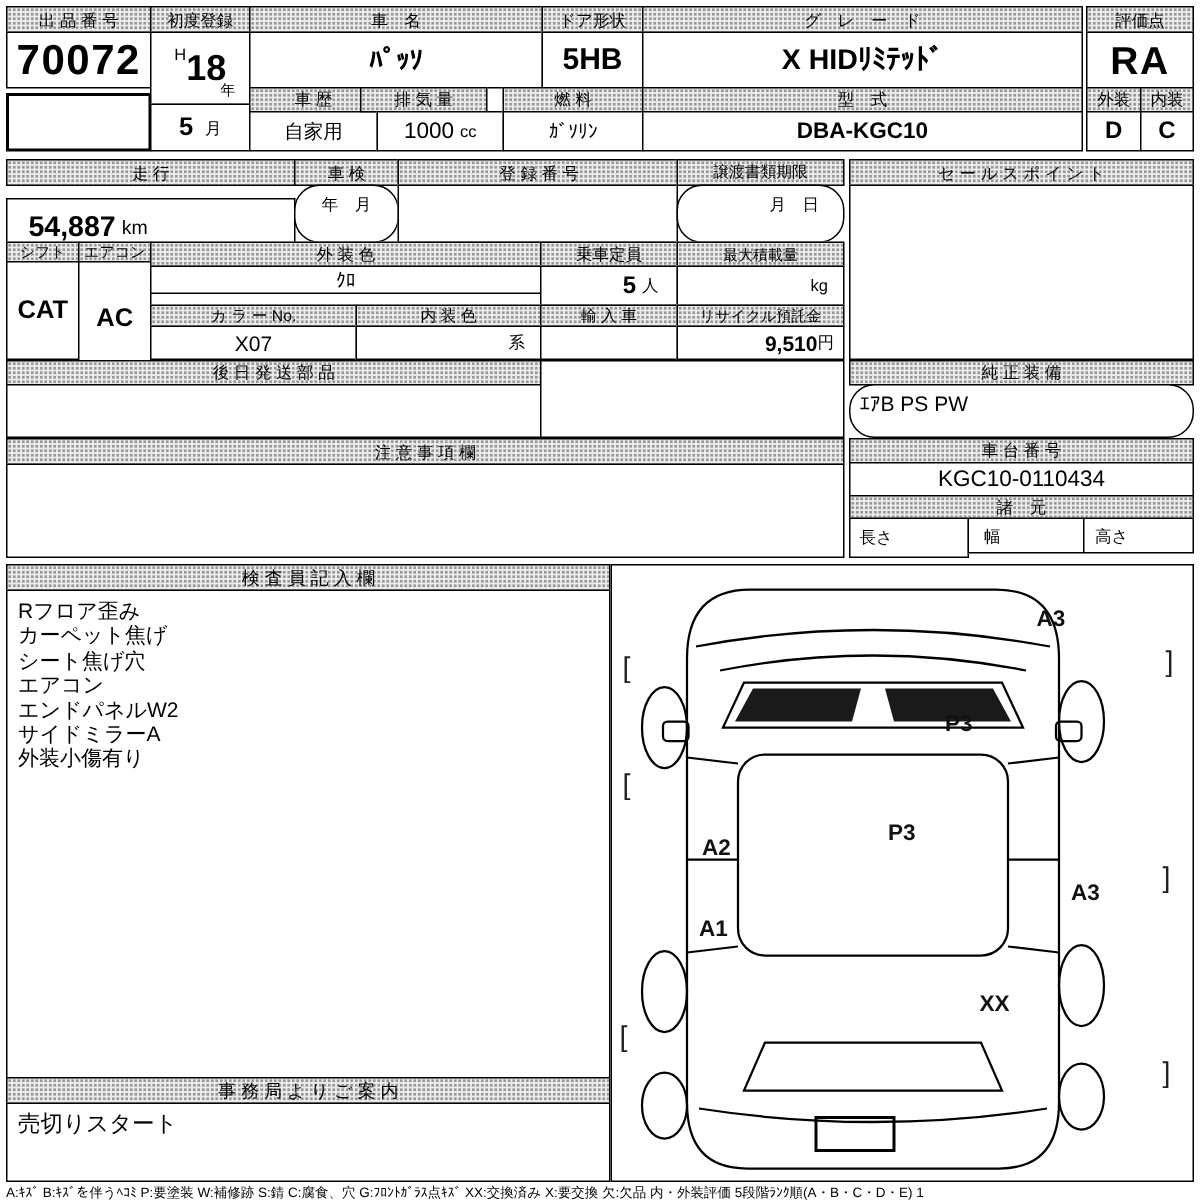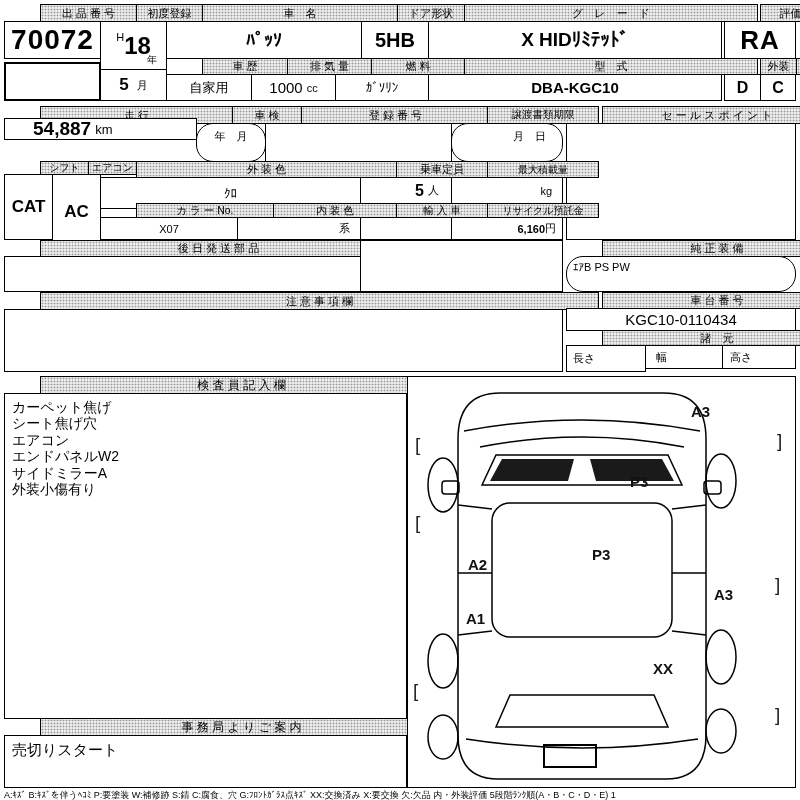--- a/index.html
+++ b/index.html
@@ -2,36 +2,36 @@
 <html><head>
 <meta charset="utf-8">
 <style>
   html,body{margin:0;padding:0;background:#fff;}
   body{width:800px;height:800px;position:relative;overflow:hidden;
        font-family:"Liberation Sans","DejaVu Sans",sans-serif;color:#000;}
   .c{position:absolute;border:1px solid #000;background:#fff;box-sizing:border-box;
      overflow:hidden;display:flex;align-items:center;justify-content:center;white-space:pre;}
   .hd{background-color:#ececec;
       background-image:radial-gradient(circle,#979797 0.9px,transparent 1.05px);
-      background-size:3px 3px;font-size:11px;margin-left:36px;}
+      background-size:3px 3px;font-size:11px;}
   .b2{border-width:2px;}
   .left{justify-content:flex-start;}
   .right{justify-content:flex-end;}
   .topal{align-items:flex-start;border-radius:17px;}
   .blk{display:block;}
   .unit{font-size:11px;margin-left:4px;}
   .lotval{font-size:28px;font-weight:bold;letter-spacing:1px;}
   .era{font-size:11px;align-self:flex-start;margin-top:9px;}
   .yrnum{font-size:24px;font-weight:bold;}
   .yrunit{position:absolute;right:9px;bottom:2px;font-size:10px;}
   .monum{font-size:17px;font-weight:bold;}
   .f10{font-size:10px;}
   .f11{font-size:11px;}
   .f13{font-size:13px;}
-  .f14{font-size:11px;}
+  .f14{font-size:14px;}
   .f15{font-size:15px;}
   .bold{font-weight:bold;}
   .name-v{font-size:18px;font-weight:bold;}
   .door-v{font-size:20px;font-weight:bold;}
   .grade-v{font-size:19px;font-weight:bold;}
   .score-v{font-size:26px;font-weight:bold;letter-spacing:1px;}
   .dc-v{font-size:16px;font-weight:bold;}
   .mil-v{font-size:19px;font-weight:bold;}
   .shiftac{font-size:17px;font-weight:bold;}
   .note-line{font-size:14px;line-height:16.4px;}
@@ -76,39 +76,39 @@
 </div>
 
 <div class="c hd" style="left:724px;top:4px;width:72px;height:18px">評価点</div>
 <div class="c" style="left:724px;top:21px;width:72px;height:38px">
   <span class="score-v">RA</span>
 </div>
 
 <div class="c hd" style="left:166px;top:58px;width:86px;height:17px">車 歴</div>
 <div class="c f13" style="left:166px;top:74px;width:86px;height:27px">自家用</div>
 
-<div class="c hd" style="left:251px;top:58px;width:85px;height:17px">排 気 量</div>
+<div class="c hd" style="left:240px;top:58px;width:85px;height:17px">排 気 量</div>
 <div class="c" style="left:251px;top:74px;width:85px;height:27px">
   <span class="f15">1000</span>
   <span class="unit">cc</span>
 </div>
 
 <div class="c hd" style="left:335px;top:58px;width:94px;height:17px">燃 料</div>
 <div class="c f13" style="left:335px;top:74px;width:94px;height:27px">ｶﾞｿﾘﾝ</div>
 
 <div class="c hd" style="left:428px;top:58px;width:294px;height:17px">型　式</div>
 <div class="c f15 bold" style="left:428px;top:74px;width:294px;height:27px">DBA-KGC10</div>
 
 <div class="c hd" style="left:724px;top:58px;width:37px;height:17px">外装</div>
 <div class="c hd" style="left:760px;top:58px;width:36px;height:17px">内装</div>
 <div class="c dc-v" style="left:724px;top:74px;width:37px;height:27px">D</div>
 <div class="c dc-v" style="left:760px;top:74px;width:36px;height:27px">C</div>
 
 <div class="c hd" style="left:4px;top:106px;width:193px;height:18px">走 行</div>
-<div class="c left" style="left:4px;top:118px;width:193px;height:22px;padding-left:28px">
+<div class="c left" style="left:4px;top:132px;width:193px;height:39px;padding-left:14px">
   <span class="mil-v">54,887</span>
   <span class="unit" style="font-size:13px">km</span>
 </div>
 
 <div class="c hd" style="left:196px;top:106px;width:70px;height:18px">車 検</div>
 <div class="c topal f11" style="left:196px;top:123px;width:70px;height:39px;padding-top:5px">年　月</div>
 
 <div class="c hd" style="left:265px;top:106px;width:189px;height:18px">登 録 番 号</div>
 <div class="c" style="left:265px;top:123px;width:187px;height:39px"></div>
 
@@ -118,21 +118,21 @@
 <div class="c hd" style="left:566px;top:106px;width:230px;height:18px">セ ー ル ス ポ イ ン ト</div>
 <div class="c" style="left:566px;top:123px;width:230px;height:117px"></div>
 
 <div class="c hd f10" style="left:4px;top:161px;width:49px;height:14px">シフト</div>
 <div class="c shiftac" style="left:4px;top:174px;width:49px;height:66px">CAT</div>
 
 <div class="c hd f10" style="left:52px;top:161px;width:49px;height:14px">エアコン</div>
 <div class="c shiftac" style="left:52px;top:174px;width:49px;height:76px">AC</div>
 
 <div class="c hd" style="left:100px;top:161px;width:261px;height:17px">外 装 色</div>
-<div class="c f13" style="left:100px;top:177px;width:261px;height:32px">ｸﾛ</div>
+<div class="c f13" style="left:100px;top:177px;width:261px;height:19px">ｸﾛ</div>
 
 <div class="c hd" style="left:360px;top:161px;width:92px;height:17px">乗車定員</div>
 <div class="c right" style="left:360px;top:177px;width:92px;height:27px;padding-right:12px">
   <span class="bold" style="font-size:16px">5</span>
   <span class="unit">人</span>
 </div>
 
 <div class="c hd f10" style="left:451px;top:161px;width:112px;height:17px">最大積載量</div>
 <div class="c right f11" style="left:451px;top:177px;width:112px;height:27px;padding-right:10px">kg</div>
 
@@ -140,21 +140,21 @@
 <div class="c f14" style="left:100px;top:217px;width:138px;height:23px">X07</div>
 
 <div class="c hd" style="left:237px;top:203px;width:124px;height:15px;font-size:10.5px">内 装 色</div>
 <div class="c right f11" style="left:237px;top:217px;width:124px;height:23px;padding-right:10px">系</div>
 
 <div class="c hd" style="left:360px;top:203px;width:92px;height:15px;font-size:10.5px">輸 入 車</div>
 <div class="c" style="left:360px;top:217px;width:92px;height:23px"></div>
 
 <div class="c hd f10" style="left:451px;top:203px;width:112px;height:15px">リサイクル預託金</div>
 <div class="c right" style="left:451px;top:217px;width:112px;height:23px;padding-right:6px">
-  <span class="bold f14">6,160</span>
+  <span class="bold f14">9,510</span>
   <span class="f11">円</span>
 </div>
 
 <div class="c hd" style="left:4px;top:240px;width:357px;height:17px">後 日 発 送 部 品</div>
 <div class="c" style="left:4px;top:256px;width:357px;height:36px"></div>
 <div class="c" style="left:360px;top:240px;width:203px;height:52px"></div>
 
 <div class="c hd" style="left:566px;top:240px;width:230px;height:17px">純 正 装 備</div>
 <div class="c left topal f14" style="left:566px;top:256px;width:230px;height:36px;padding:4px 0 0 6px">ｴｱB PS PW</div>
 
@@ -163,21 +163,21 @@
 
 <div class="c hd" style="left:566px;top:292px;width:230px;height:17px">車 台 番 号</div>
 <div class="c f15" style="left:566px;top:308px;width:230px;height:23px">KGC10-0110434</div>
 
 <div class="c hd" style="left:566px;top:330px;width:230px;height:16px">諸　元</div>
 <div class="c left f11" style="left:566px;top:345px;width:80px;height:27px;padding-left:6px">長さ</div>
 <div class="c left f11" style="left:645px;top:345px;width:78px;height:24px;padding-left:10px">幅</div>
 <div class="c left f11" style="left:722px;top:345px;width:74px;height:24px;padding-left:7px">高さ</div>
 
 <div class="c hd" style="left:4px;top:376px;width:403px;height:18px;font-size:12px">検 査 員 記 入 欄</div>
-<div class="c blk" style="left:4px;top:393px;width:403px;height:326px;padding:5px 7px"><div class="note-line">カーペット焦げ</div><div class="note-line">シート焦げ穴</div><div class="note-line">エアコン</div><div class="note-line">エンドパネルW2</div><div class="note-line">サイドミラーA</div><div class="note-line">外装小傷有り</div></div>
+<div class="c blk" style="left:4px;top:393px;width:403px;height:326px;padding:5px 7px"><div class="note-line">Rフロア歪み</div><div class="note-line">カーペット焦げ</div><div class="note-line">シート焦げ穴</div><div class="note-line">エアコン</div><div class="note-line">エンドパネルW2</div><div class="note-line">サイドミラーA</div><div class="note-line">外装小傷有り</div></div>
 
 <div class="c hd" style="left:4px;top:718px;width:403px;height:18px;font-size:12px">事 務 局 よ り ご 案 内</div>
 <div class="c blk" style="left:4px;top:735px;width:403px;height:53px;padding:5px 7px"><div class="office-line">売切りスタート</div></div>
 
 <div class="c" style="left:407px;top:376px;width:389px;height:412px">
   <svg id="carSvg" width="387" height="410" viewBox="0 0 387 410">
     <g fill="none" stroke="#000" stroke-width="1.5">
       <path d="M 92 16 H 256 Q 298 16 298 62 V 358 Q 298 402 258 402 H 90 Q 50 402 50 358 V 62 Q 50 16 92 16 Z"></path>
       <path d="M 56 54 Q 174 32 292 54"></path>
       <path d="M 72 70 Q 174 50 276 70"></path>

